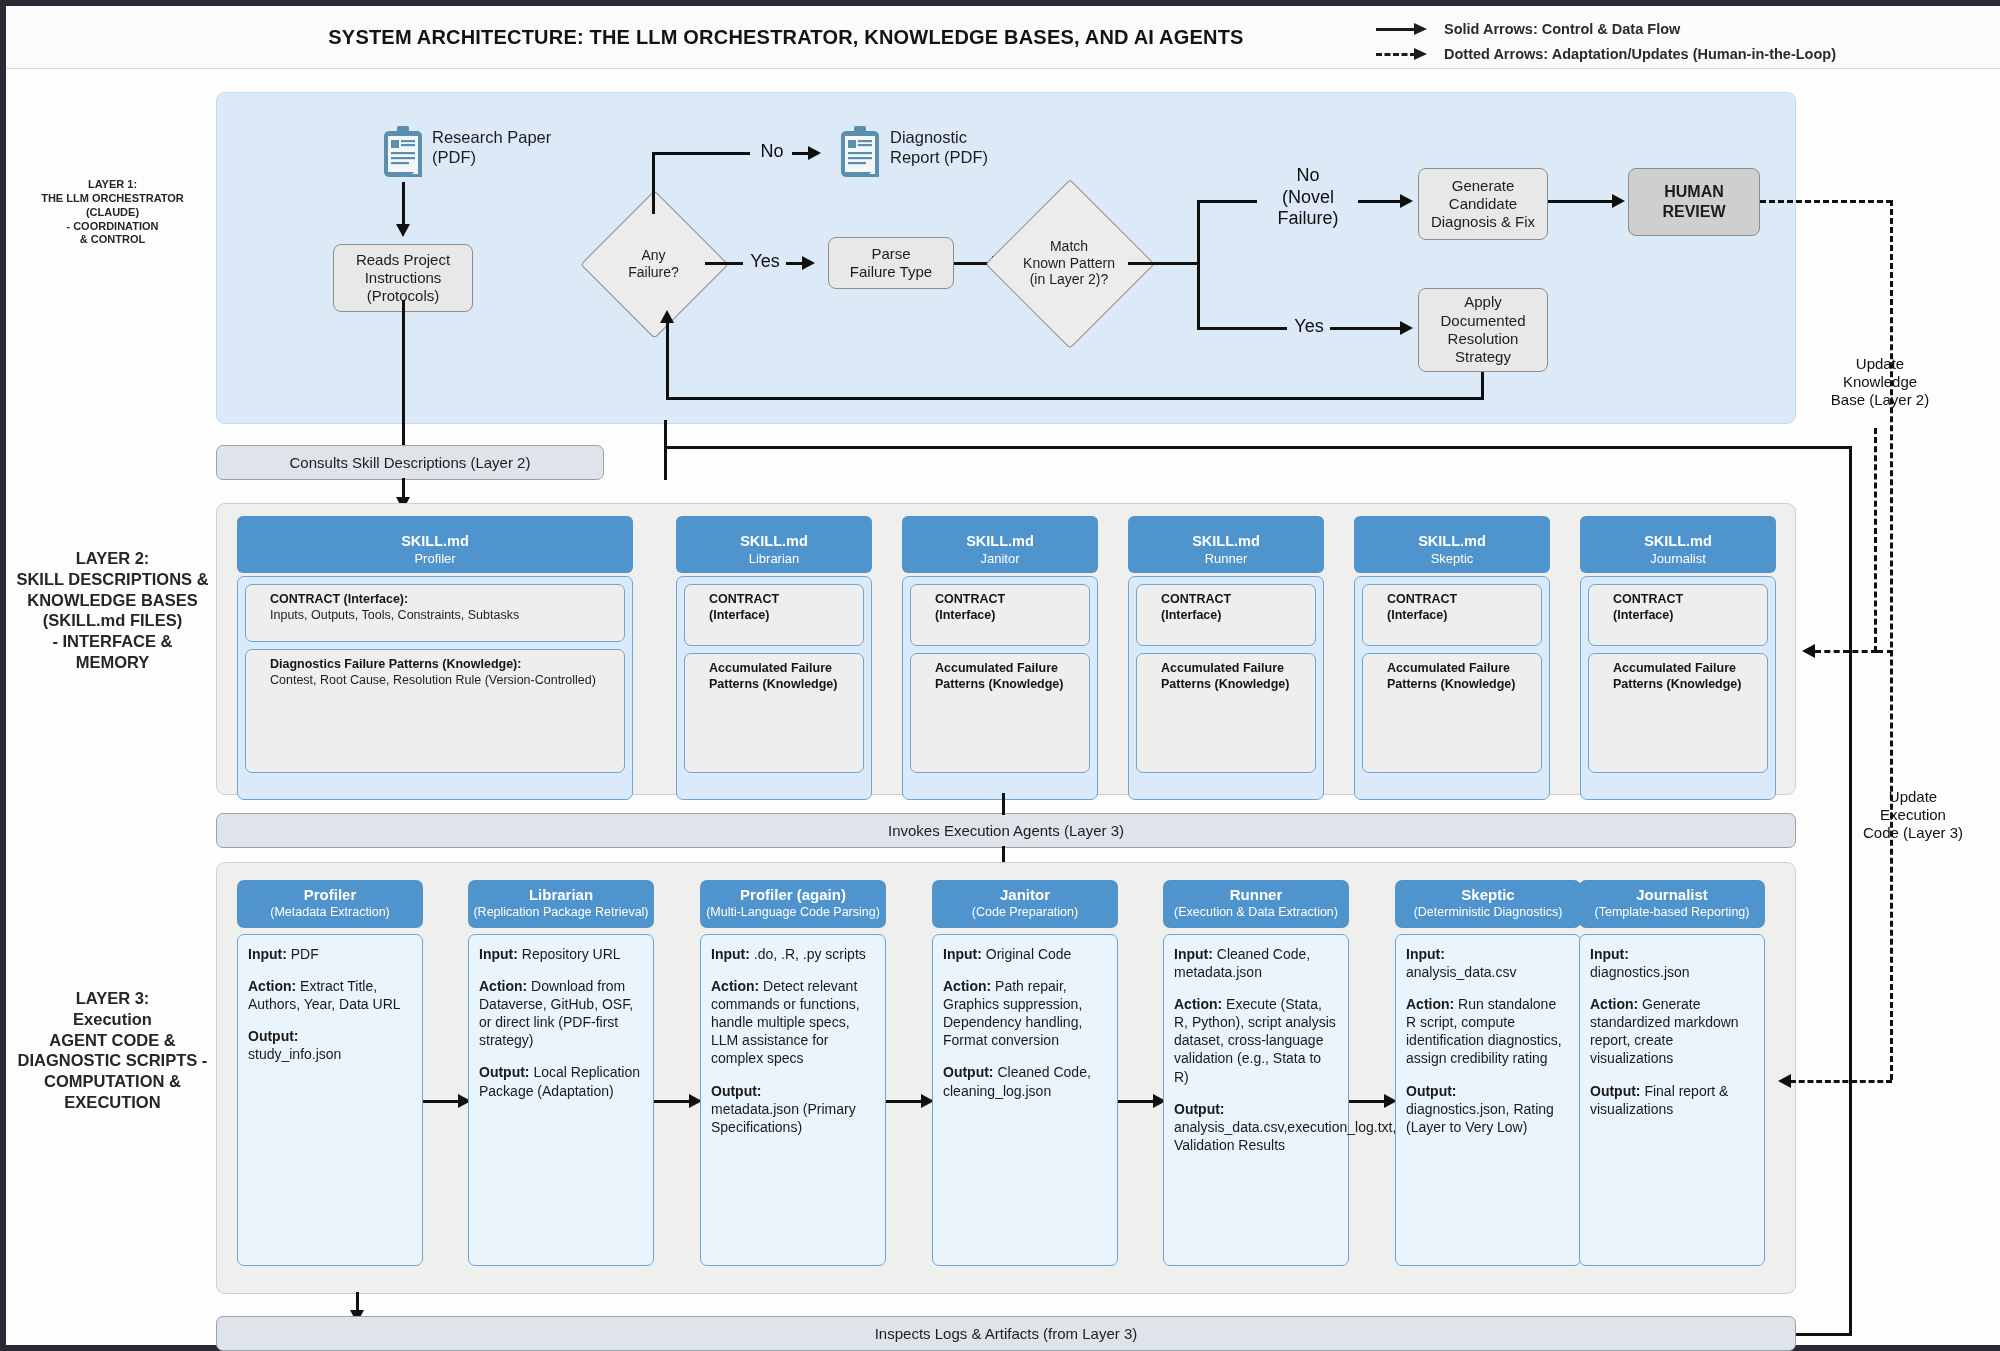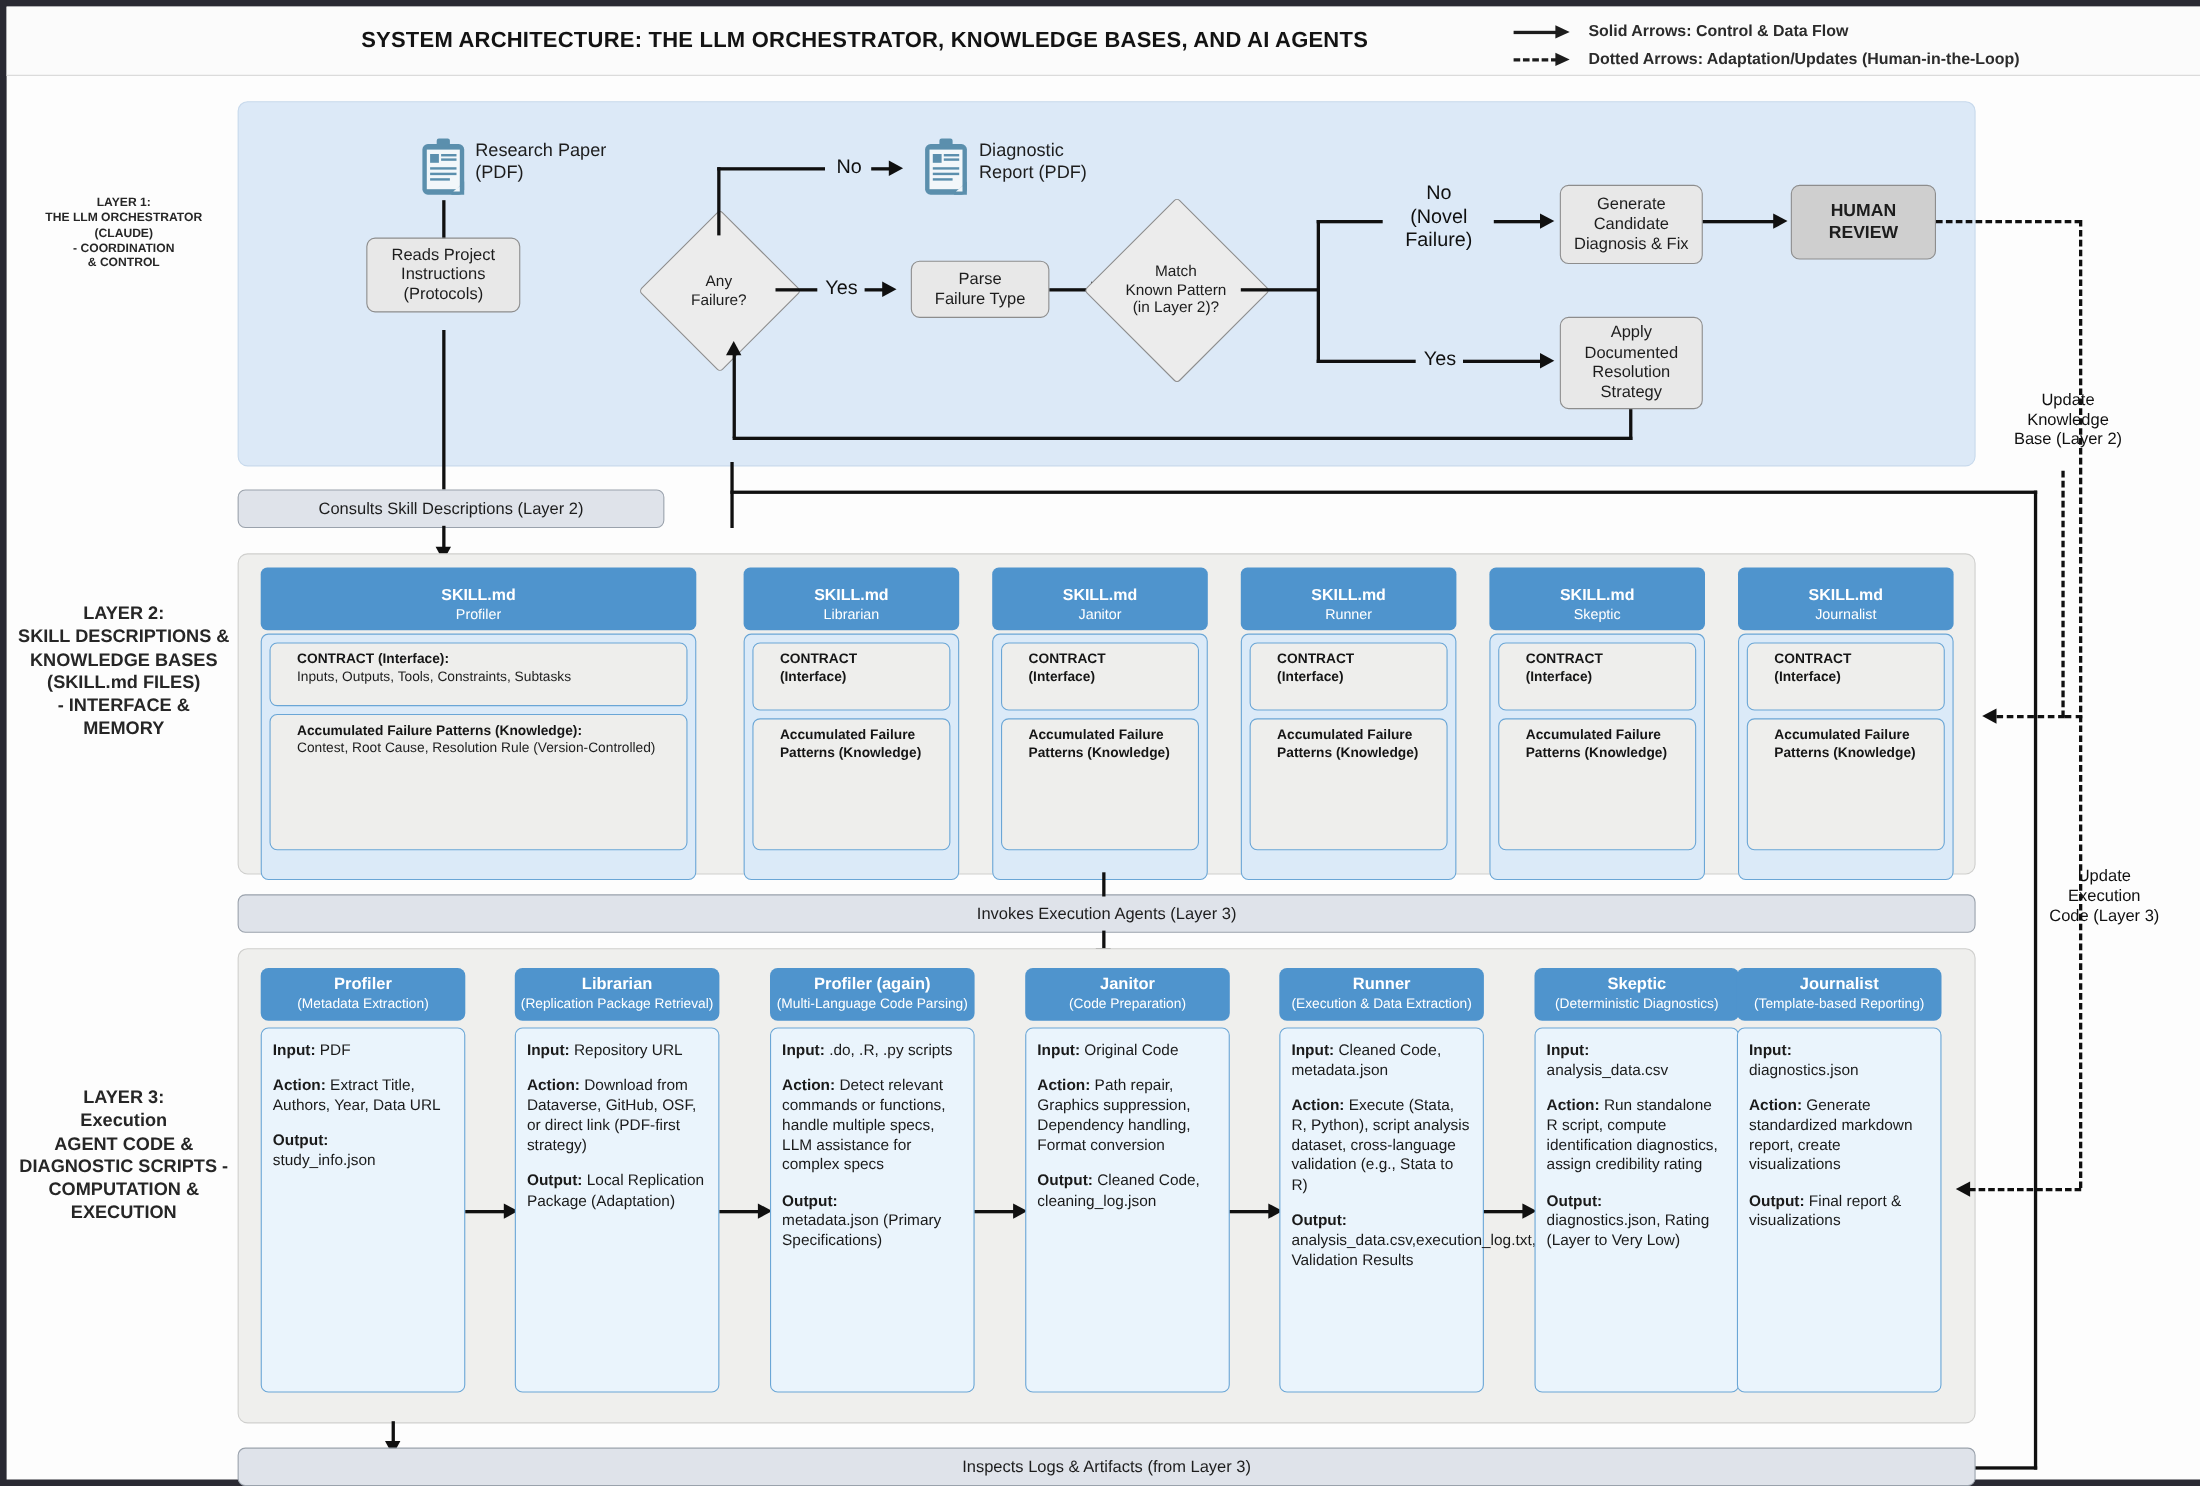--- a/index.html
+++ b/index.html
@@ -154,21 +154,21 @@
     <rect x="10" y="32" width="24" height="2.2" fill="#5b8fad"></rect>
     <rect x="10" y="37" width="18" height="2.2" fill="#5b8fad"></rect>
     <polygon points="41,40 41,52 29,52" fill="#5b8fad"></polygon>
     <polygon points="37,44 37,49 31,49" fill="#f2f7fa"></polygon>
   </svg>
   <div class="doclabel" style="left:890px;top:128px;width:190px;">Diagnostic<br>Report (PDF)</div>
 
   <div class="vl" style="left:402px;top:182px;height:45px;"></div>
   <div class="ah-d" style="left:396px;top:224px;"></div>
 
-  <div class="node" style="left:333px;top:216px;width:140px;height:68px;">Reads Project<br>Instructions<br>(Protocols)</div>
+  <div class="node" style="left:333px;top:244px;width:140px;height:68px;">Reads Project<br>Instructions<br>(Protocols)</div>
 
   <div class="vl" style="left:402px;top:300px;height:145px;"></div>
 
   <div class="diamond" style="left:602px;top:212px;width:103px;height:103px;">
     <div class="shape"></div>
     <div class="dtxt">Any<br>Failure?</div>
   </div>
 
   <div class="vl" style="left:652px;top:152px;height:62px;"></div>
   <div class="hl" style="left:652px;top:152px;width:98px;"></div>
@@ -233,21 +233,21 @@
     <div class="skillhead">
       <div class="t">SKILL.md</div>
       <div class="s">Profiler</div>
     </div>
     <div class="skillbody" style="height:224px;">
       <div class="skillsec" style="height:58px;">
         <b>CONTRACT (Interface):</b>
         <span>Inputs, Outputs, Tools, Constraints, Subtasks</span>
       </div>
       <div class="skillsec" style="height:124px;">
-        <b>Accumulated Failure Patterns (Knowledge):</b>
+        <b>Diagnostics Failure Patterns (Knowledge):</b>
         <span>Contest, Root Cause, Resolution Rule (Version-Controlled)</span>
       </div>
     </div>
   </div>
 
   <div class="skillcard" style="left:676px;width:196px;">
     <div class="skillhead">
       <div class="t">SKILL.md</div>
       <div class="s">Librarian</div>
     </div>

